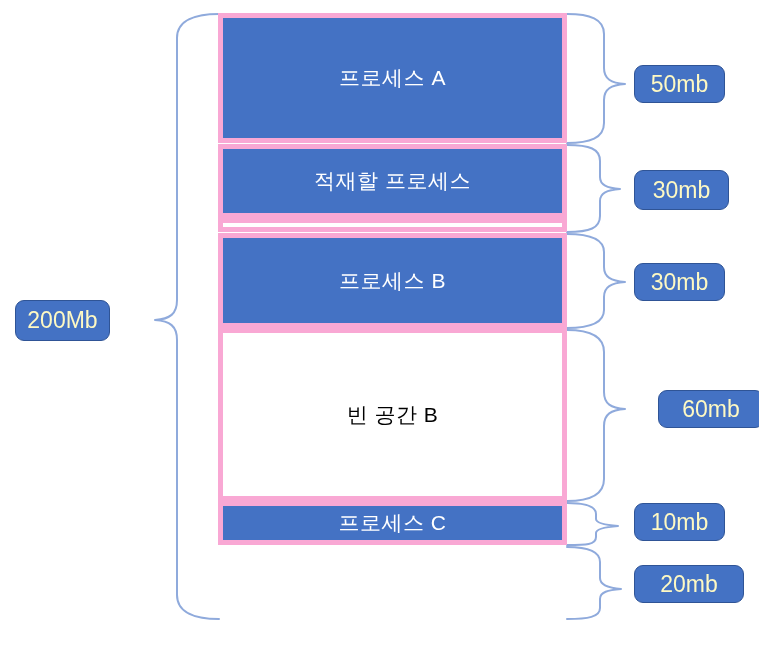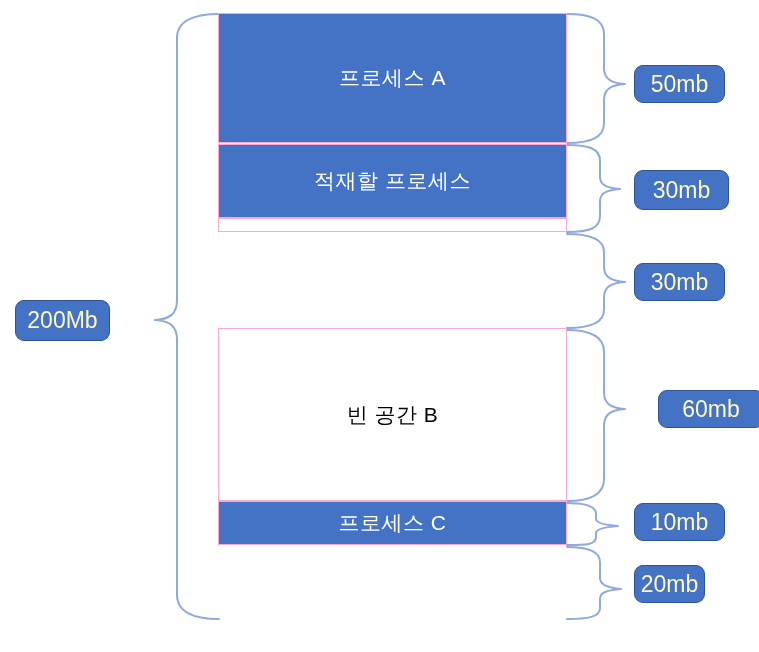--- a/index.html
+++ b/index.html
@@ -16,21 +16,21 @@
     width: 759px;
     height: 652px;
     background: #ffffff;
     overflow: hidden;
   }
 
   
   .mem-block {
     position: absolute;
     box-sizing: border-box;
-    border: 1px solid #f9a8d4;
+    border: 5px solid #f9a8d4;
     display: flex;
     align-items: center;
     justify-content: center;
     font-size: 21px;
     line-height: 1.1;
     letter-spacing: 0.5px;
     white-space: nowrap;
   }
   .mem-block.used {
     background: #4472C4;
@@ -152,31 +152,32 @@
   </svg>
 
   <div class="pill" style="left:15px; top:300px; width:95px; height:41px;">200Mb</div>
 
   <div class="mem-block used" style="left:218px; top:13px; width:349px; height:130px;">프로세스 A</div>
 
   <div class="mem-block used" style="left:218px; top:144px; width:349px; height:74px;">적재할 프로세스</div>
 
   <div class="mem-block free" style="left:218px; top:218px; width:349px; height:14px;"></div>
 
+  <div class="mem-block used" style="left:218px; top:233px; width:349px; height:95px;">프로세스 B</div>
 
   <div class="mem-block used" style="left:218px; top:501px; width:349px; height:44px;">프로세스 C</div>
 
   <div class="mem-block free" style="left:218px; top:328px; width:349px; height:173px;">빈 공간 B</div>
 
 
   <div class="pill" style="left:634px; top:65px; width:91px; height:38px;">50mb</div>
 
   <div class="pill" style="left:634px; top:170px; width:95px; height:40px;">30mb</div>
 
   <div class="pill" style="left:634px; top:263px; width:91px; height:38px;">30mb</div>
 
   <div class="pill" style="left:634px; top:390px; width:106px; height:38px;margin-left:24px;">60mb</div>
 
   <div class="pill" style="left:634px; top:503px; width:91px; height:38px;">10mb</div>
 
-  <div class="pill" style="left:634px; top:565px; width:71px; height:38px;">20mb</div>
+  <div class="pill" style="left:634px; top:565px; width:110px; height:38px;">20mb</div>
 
 </div>
 
 </body></html>

